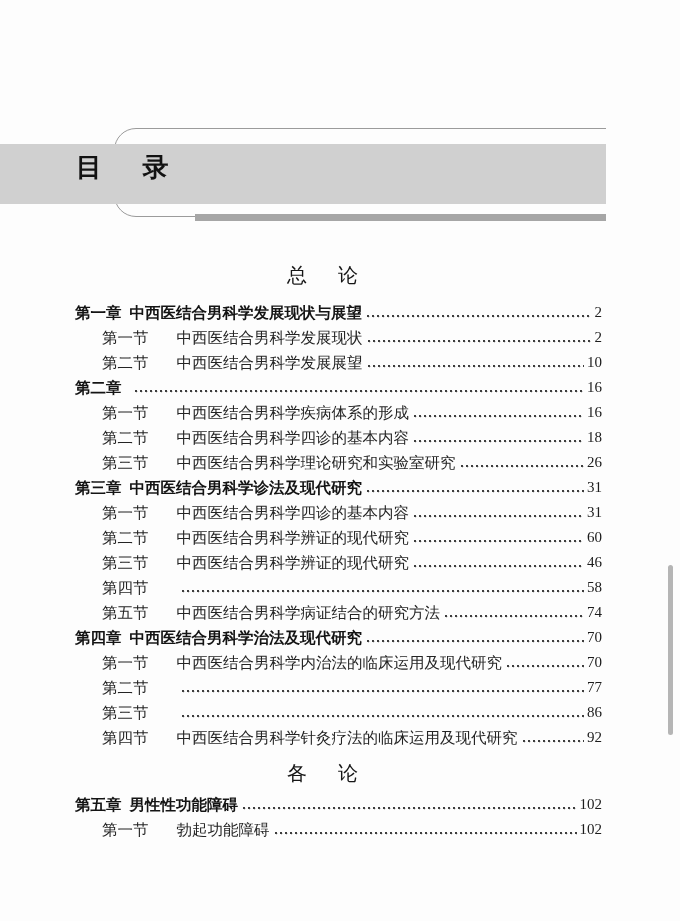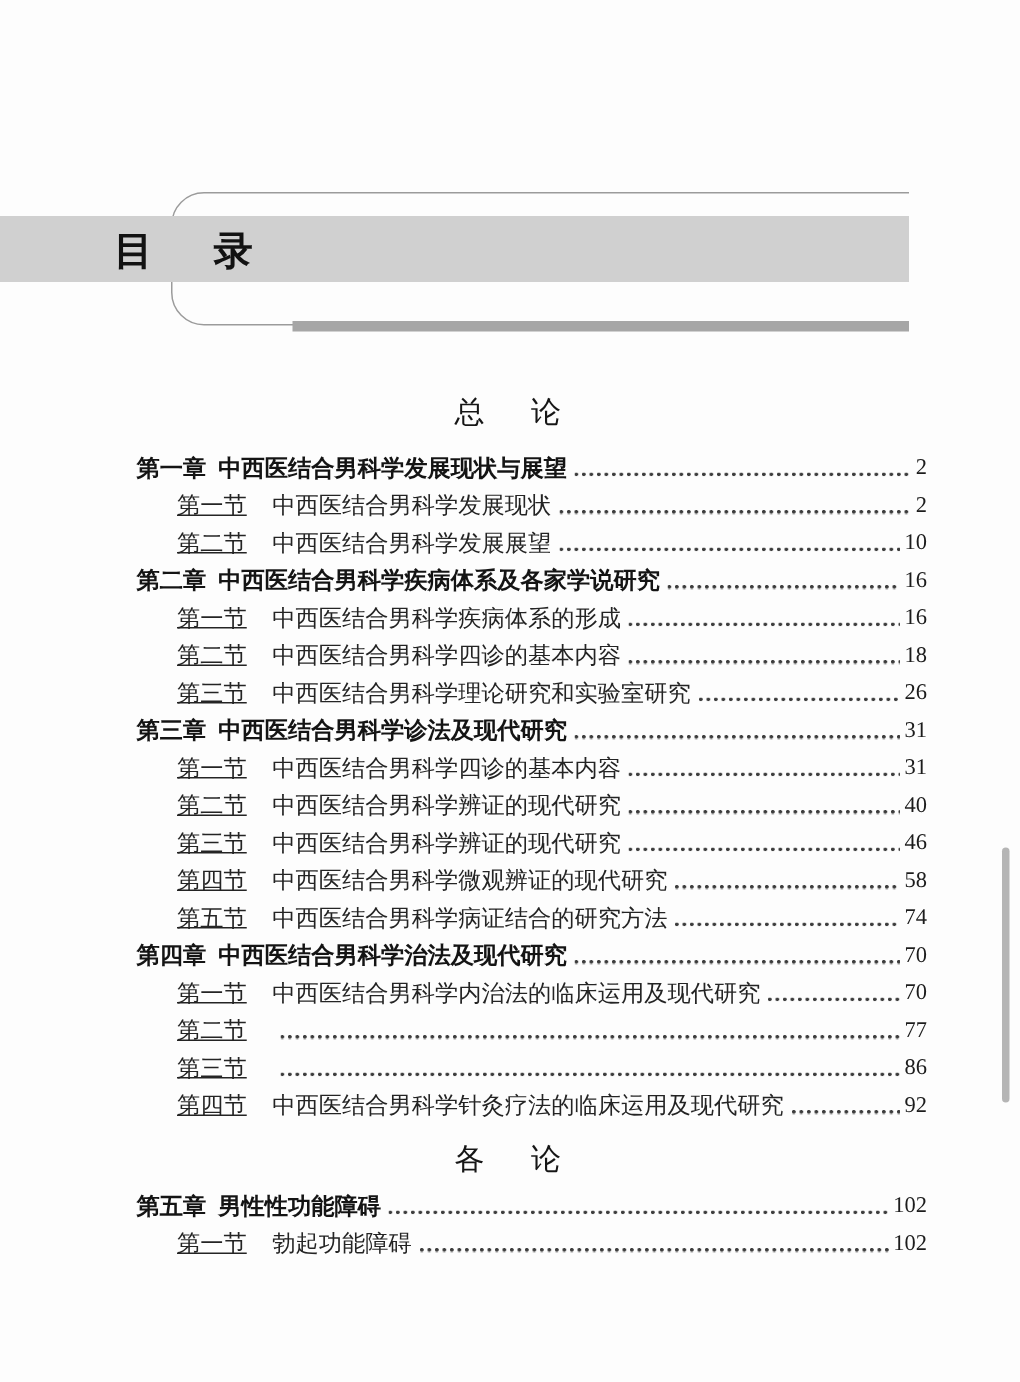--- a/index.html
+++ b/index.html
@@ -17,54 +17,54 @@
     position:absolute; left:0; top:0; width:606px; height:240px;
     overflow:hidden;
   }
   .frame-line {
     position:absolute; left:114px; top:128px; width:560px; height:89px;
     border:1px solid var(--frame-line, #9b9b9b);
     border-radius:22px;
     background:transparent;
   }
   .bar-light {
-    position:absolute; left:0; top:144px; width:606px; height:44px;
+    position:absolute; left:0; top:144px; width:606px; height:60px;
     background:var(--bar-light, #d0d0d0);
   }
   .bar-light .title {
     display:block; padding-left:76px; line-height:48px;
     font-size:26px; font-weight:bold; color:#121212;
     word-spacing:32px; letter-spacing:1px;
   }
   .bar-dark {
     position:absolute; left:195px; top:214px; width:411px; height:7px;
     background:var(--bar-dark, #a6a6a6);
   }
 
   
-  .toc { position:absolute; left:16px; top:263px; width:606px; }
+  .toc { position:absolute; left:0; top:263px; width:606px; }
   .part {
     height:25px; line-height:25px; margin-bottom:12px;
     padding-left:40px; text-align:center;
     font-size:20px; word-spacing:24px; letter-spacing:1px; color:#161616;
   }
   .row { display:flex; height:25px; line-height:25px; padding-right:4px; }
   .row.chapter {
     padding-left:75px;
     font-family:"Liberation Sans", sans-serif;
     font-weight:bold; font-size:15.5px; color:#141414;
   }
   .row.section {
     padding-left:102px;
     font-size:15.5px; color:#242424;
   }
   .row + .part { margin-top:11px; margin-bottom:6px; }
   .row .label { white-space:nowrap; }
   .chapter .label { margin-right:8px; }
-  .section .label { margin-right:17px;text-decoration:underline; }
+  .section .label { margin-right:28px; }
   .row .title { white-space:nowrap; }
   .leader {
     flex:1; margin-left:5px; margin-right:3px;
     background-image:radial-gradient(circle at 1.2px 1.2px, #3d3d3d 1.1px, transparent 1.4px);
     background-size:5px 3px;
     background-repeat:repeat-x;
     background-position:left bottom 7px;
   }
   .pagenum {
     font-family:"Liberation Serif", serif;
@@ -106,21 +106,20 @@
         <span class="pagenum">2</span>
       </div>
       <div class="row section">
         <span class="label">第二节</span>
         <span class="title">中西医结合男科学发展展望</span>
         <span class="leader"></span>
         <span class="pagenum">10</span>
       </div>
       <div class="row chapter">
         <span class="label">第二章</span>
-        <span class="title">中西医结合男科学疾病体系及各家学说研究</span>
         <span class="leader"></span>
         <span class="pagenum">16</span>
       </div>
       <div class="row section">
         <span class="label">第一节</span>
         <span class="title">中西医结合男科学疾病体系的形成</span>
         <span class="leader"></span>
         <span class="pagenum">16</span>
       </div>
       <div class="row section">
@@ -144,31 +143,30 @@
       <div class="row section">
         <span class="label">第一节</span>
         <span class="title">中西医结合男科学四诊的基本内容</span>
         <span class="leader"></span>
         <span class="pagenum">31</span>
       </div>
       <div class="row section">
         <span class="label">第二节</span>
         <span class="title">中西医结合男科学辨证的现代研究</span>
         <span class="leader"></span>
-        <span class="pagenum">40</span>
+        <span class="pagenum">60</span>
       </div>
       <div class="row section">
         <span class="label">第三节</span>
         <span class="title">中西医结合男科学辨证的现代研究</span>
         <span class="leader"></span>
         <span class="pagenum">46</span>
       </div>
       <div class="row section">
         <span class="label">第四节</span>
-        <span class="title">中西医结合男科学微观辨证的现代研究</span>
         <span class="leader"></span>
         <span class="pagenum">58</span>
       </div>
       <div class="row section">
         <span class="label">第五节</span>
         <span class="title">中西医结合男科学病证结合的研究方法</span>
         <span class="leader"></span>
         <span class="pagenum">74</span>
       </div>
       <div class="row chapter">

